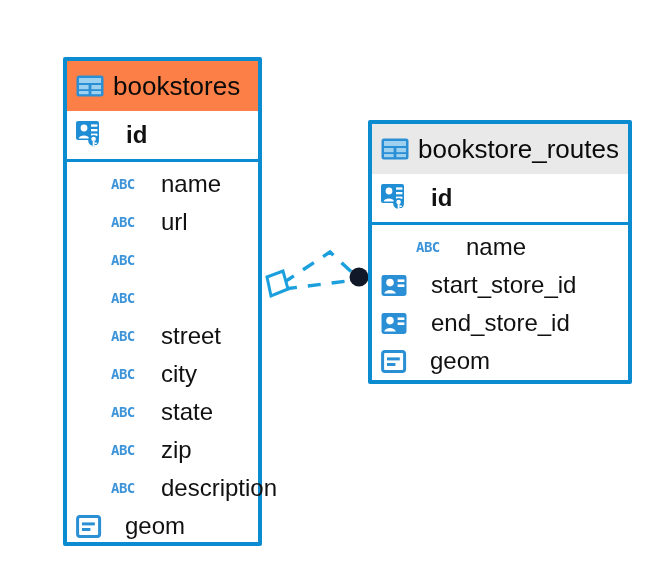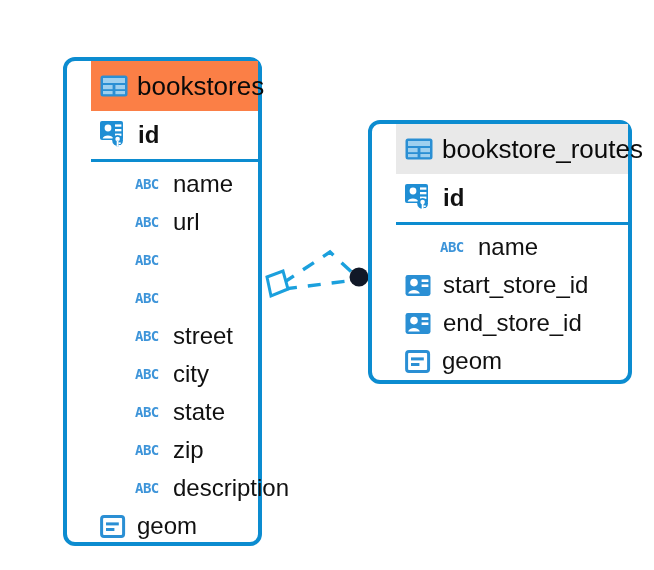--- a/index.html
+++ b/index.html
@@ -20,22 +20,21 @@
     position: absolute;
     inset: 0;
   }
 
   
   .entity {
     position: absolute;
     box-sizing: border-box;
     border: 4px solid #0c8cd0;
     background: #ffffff;
-    border-radius: 12px;
-    padding-left: 24px;
+    border-radius: 2px;
   }
 
   .entity-header {
     display: flex;
     align-items: center;
     gap: 9px;
     padding: 6px 10px 6px 9px;
     box-sizing: border-box;
     height: 50px;
   }
@@ -49,21 +48,21 @@
     white-space: nowrap;
   }
 
   .pk-section {
     border-bottom: 3px solid #0c8cd0;
   }
 
   .field-row {
     display: flex;
     align-items: center;
-    gap: 8px;
+    gap: 20px;
     padding: 0 10px 0 9px;
     box-sizing: border-box;
     height: 38px;
   }
   .field-row.pk-row { height: 48px; }
 
   .field-name {
     font-size: 24px;
     color: #111111;
     line-height: 1;

